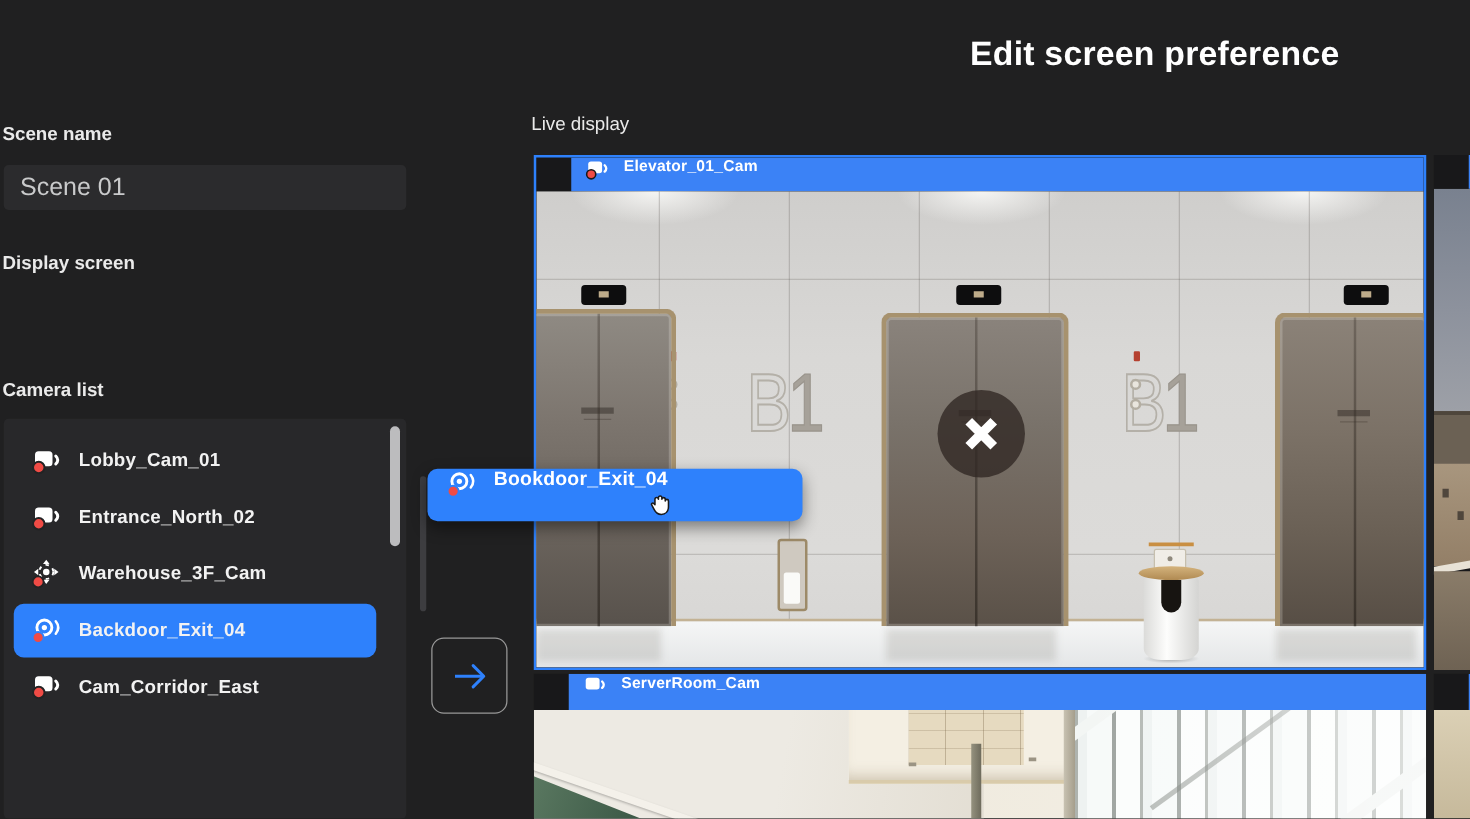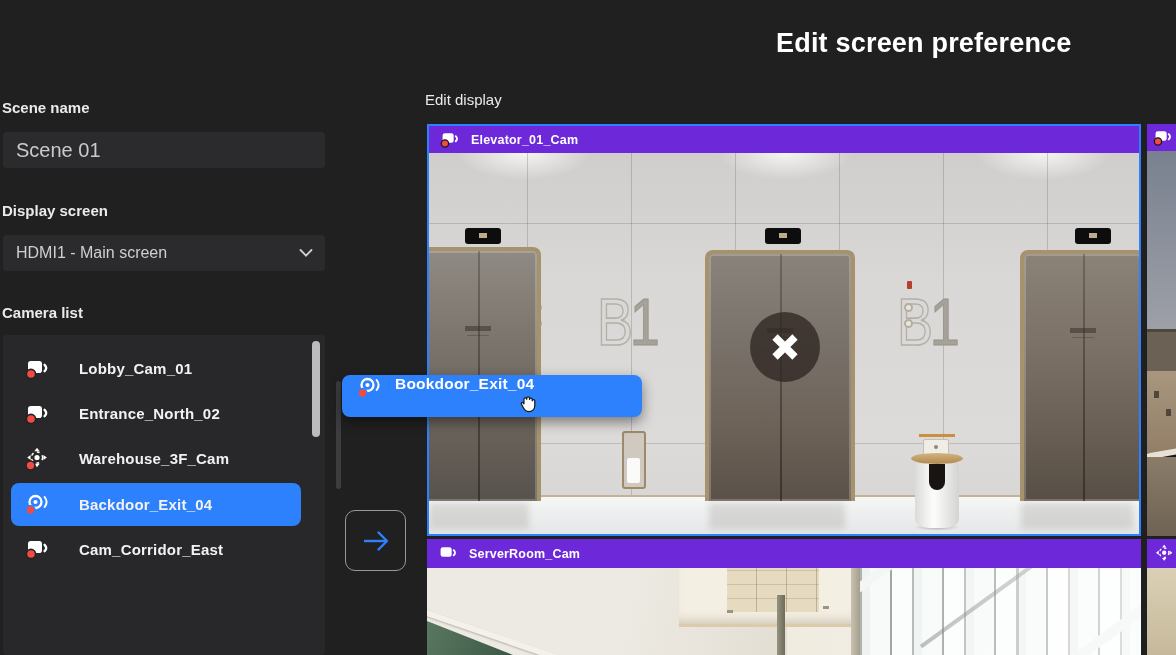--- a/index.html
+++ b/index.html
@@ -20,21 +20,21 @@
   .dropdown .dd-value{margin-left:13px;font-size:16px;color:#cfcfd0;}
   .dropdown .chev{position:absolute;right:12px;top:14px;}
 
   
   .cam-list{position:absolute;left:3px;top:335px;width:322px;height:320px;background:#28282a;
             border-radius:4px;padding-top:11px;box-sizing:border-box;overflow:hidden;}
   .cam-row{position:relative;height:45.2px;display:flex;align-items:center;}
   .row-bg{position:absolute;left:8px;right:24px;top:1px;bottom:1px;border-radius:8px;}
   .cam-row.selected .row-bg{background:#2E81FC;}
   .cam-icon{position:relative;margin-left:22px;width:26px;height:24px;flex:0 0 auto;}
-  .cam-name{position:relative;margin-left:28px;font-size:15px;font-weight:600;color:#f2f2f2;letter-spacing:.2px;}
+  .cam-name{position:relative;margin-left:12px;font-size:15px;font-weight:600;color:#f2f2f2;letter-spacing:.2px;}
   .list-scroll{position:absolute;right:5px;top:6px;width:8px;height:96px;border-radius:4px;background:#bcbcbe;}
   .outer-scroll{position:absolute;left:336px;top:381px;width:5px;height:108px;border-radius:3px;background:#3d3d40;}
 
   
   .ghost{position:absolute;left:342px;top:375px;width:300px;height:42px;background:#2E81FC;border-radius:8px;
          display:flex;align-items:flex-start;box-shadow:0 5px 13px rgba(0,0,0,.45);z-index:60;}
   .ghost .cam-icon{margin-left:15px;}
   .ghost-label{margin-left:12px;font-size:15.5px;font-weight:600;color:#fff;letter-spacing:.2px;}
   .grab-cursor{position:absolute;left:174px;top:16px;width:23px;height:24px;z-index:61;}
 
@@ -43,21 +43,21 @@
             border-radius:10px;background:transparent;display:flex;align-items:center;justify-content:center;
             box-sizing:border-box;cursor:pointer;}
 
   
   .live-label{position:absolute;left:425px;top:91px;font-size:15px;font-weight:400;color:#eaeaea;}
   .tile{position:absolute;background:#18181a;box-sizing:border-box;overflow:hidden;}
   .tile-main{left:427px;top:124px;width:714px;height:412px;border:2px solid #2E81FC;}
   .tile-bottom{left:427px;top:539px;width:714px;height:116px;}
   .tile-r1{left:1147px;top:124px;width:220px;height:412px;}
   .tile-r2{left:1147px;top:539px;width:220px;height:116px;}
-  .tile-head{position:relative;height:27px;background:#6d28d9;display:flex;align-items:center;padding-left:11px;}
+  .tile-head{position:relative;height:27px;background:#3b82f6;display:flex;align-items:flex-start;padding-left:11px;margin-left:28px;}
   .tile-bottom .tile-head{height:29px;}
   .tile-r2 .tile-head{height:29px;padding-left:7px;}
   .tile-r1 .tile-head{padding-left:6px;}
   .tile-title{margin-left:10px;font-size:12.5px;font-weight:700;color:#fff;letter-spacing:.2px;}
   .tile-video{position:absolute;left:0;right:0;bottom:0;overflow:hidden;}
   .tile-main .tile-video{top:27px;}
   .tile-bottom .tile-video{top:29px;}
   .tile-r1 .tile-video{top:27px;}
   .tile-r2 .tile-video{top:29px;}
 
@@ -156,28 +156,20 @@
 <body>
 
 <div class="app">
 
   <div class="page-title">Edit screen preference</div>
 
   <div class="fld-label lbl-scene">Scene name</div>
   <input class="txt-input" value="Scene 01" style="">
 
   <div class="fld-label lbl-display">Display screen</div>
-  <div class="dropdown">
-    <span class="dd-value">HDMI1 - Main screen</span>
-    <span class="chev">
-      <svg width="14" height="9" viewBox="0 0 14 9">
-          <path d="M1.5 1 L7 6.6 L12.5 1" stroke="#d2d2d3" stroke-width="1.8" fill="none" stroke-linecap="round"></path>
-        </svg>
-    </span>
-  </div>
 
   <div class="fld-label lbl-cams">Camera list</div>
 
   <div class="cam-list">
 
     <div class="cam-row">
       <span class="row-bg"></span>
       <span class="cam-icon">
         <svg width="26" height="24" viewBox="0 0 26 24">
             <rect x="3" y="4" width="14" height="12" rx="2.8" fill="#fff"></rect>
@@ -250,21 +242,21 @@
 
   <div class="move-btn">
     <span>
       <svg width="32" height="26" viewBox="0 0 32 26">
           <path d="M4 13 H27" stroke="#2E81FC" stroke-width="2.4" fill="none"></path>
           <path d="M18.5 4.5 L27 13 L18.5 21.5" stroke="#2E81FC" stroke-width="2.4" fill="none" stroke-linecap="round" stroke-linejoin="round"></path>
         </svg>
     </span>
   </div>
 
-  <div class="live-label">Edit display</div>
+  <div class="live-label">Live display</div>
 
   <div class="tile tile-main">
     <div class="tile-head">
       <span>
         <svg width="21" height="19" viewBox="0 0 26 24">
             <rect x="3" y="4" width="14" height="12" rx="2.8" fill="#fff"></rect>
             <path d="M19.6 7.8 q3.2 3.2 0 6.4" stroke="#fff" stroke-width="2.4" fill="none" stroke-linecap="round"></path>
             <circle cx="6" cy="17" r="4.6" fill="#F04B45" stroke="#18181a" stroke-width="1.6"></circle>
           </svg>
       </span>

